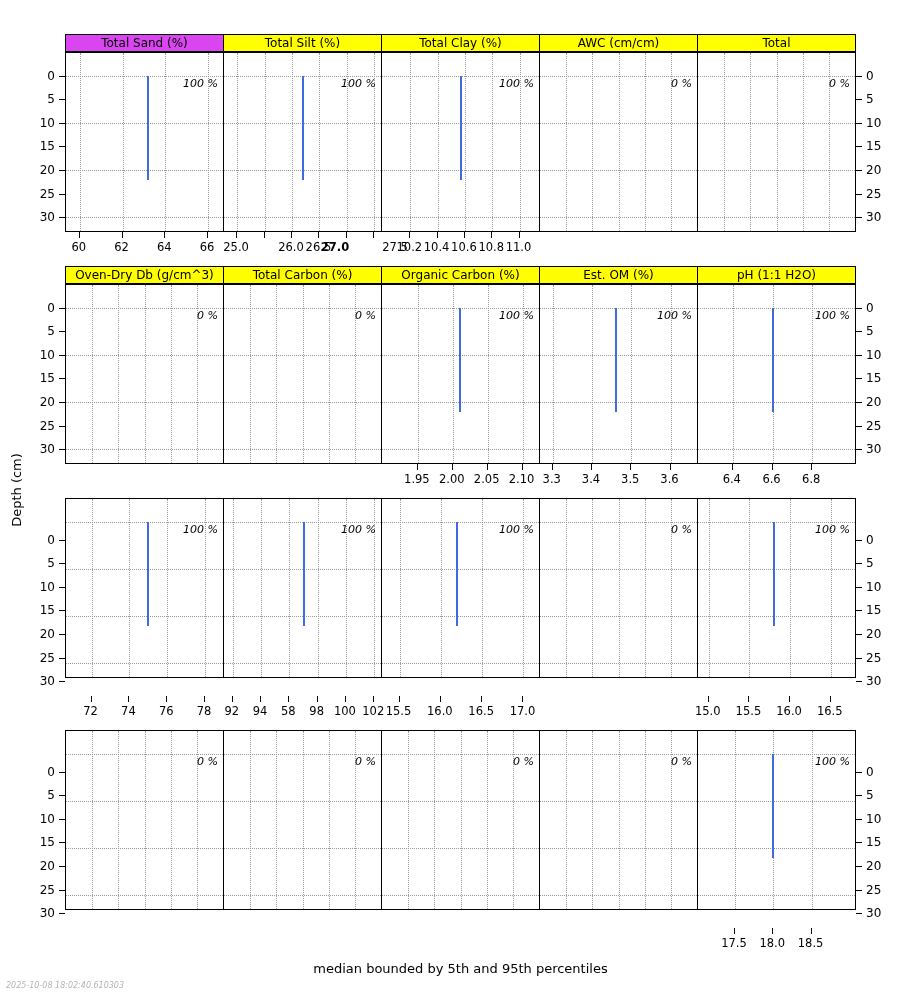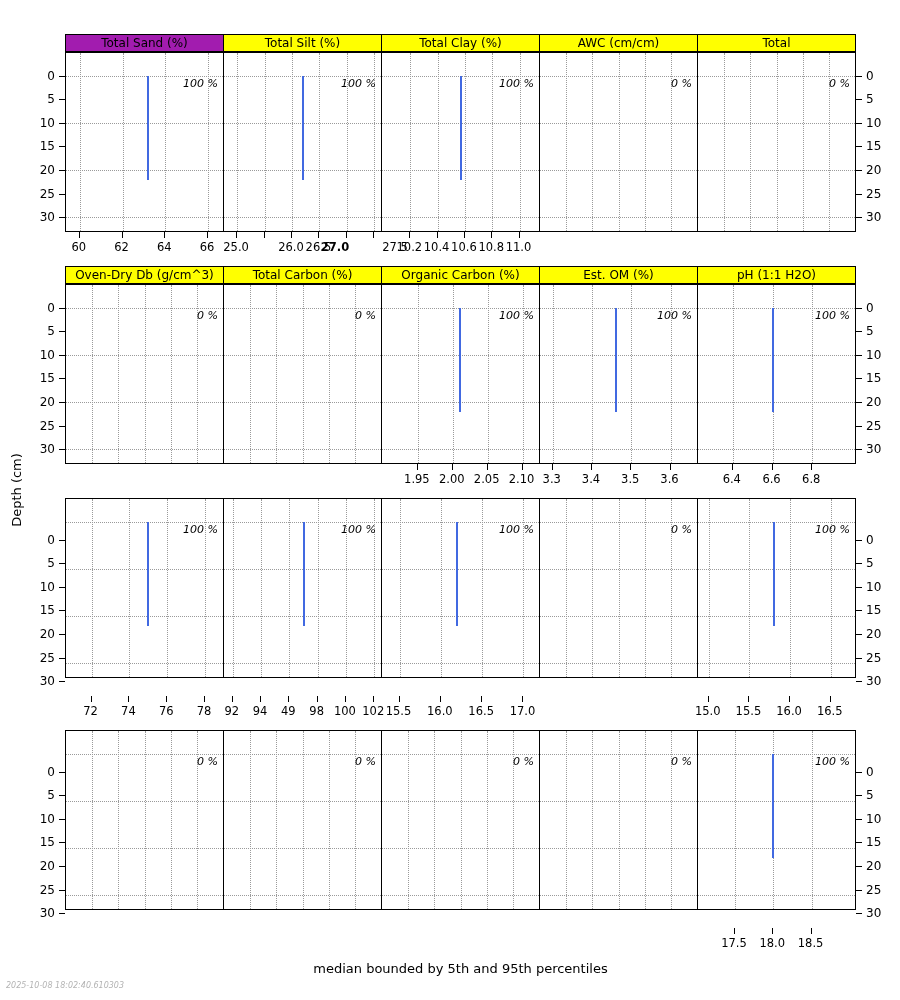--- a/index.html
+++ b/index.html
@@ -33,21 +33,21 @@
   .blbl{position:absolute;top:206px;font-size:11.5px;transform:translateX(-50%);white-space:nowrap;}
 </style>
 </head>
 <body>
 
 <div class="figure">
   <div class="ylab">Depth (cm)</div>
   <div id="grid">
       <div class="block" style="top: 34px;">
         <div class="striprow">
-          <div class="strip" style="background: #a21caf; text-align: right;">
+          <div class="strip" style="background: #d946ef; text-align: right;">
             <span>Total Sand (%)</span>
           </div>
           <div class="strip" style="background: rgb(255, 255, 0);">
             <span>Total Silt (%)</span>
           </div>
           <div class="strip" style="background: rgb(255, 255, 0);">
             <span>Total Clay (%)</span>
           </div>
           <div class="strip" style="background: rgb(255, 255, 0);">
             <span>AWC (cm/cm)</span>
@@ -381,21 +381,21 @@
         <div class="blbl" style="left: 63.4217px;">74</div>
         <div class="btick" style="left: 101.253px;"></div>
         <div class="blbl" style="left: 101.253px;">76</div>
         <div class="btick" style="left: 139.084px;"></div>
         <div class="blbl" style="left: 139.084px;">78</div>
         <div class="btick" style="left: 166.779px;"></div>
         <div class="blbl" style="left: 166.779px;">92</div>
         <div class="btick" style="left: 195.068px;"></div>
         <div class="blbl" style="left: 195.068px;">94</div>
         <div class="btick" style="left: 223.356px;"></div>
-        <div class="blbl" style="left: 223.356px;">49</div>
+        <div class="blbl" style="left: 223.356px;">58</div>
         <div class="btick" style="left: 251.644px;"></div>
         <div class="blbl" style="left: 251.644px;">98</div>
         <div class="btick" style="left: 279.932px;"></div>
         <div class="blbl" style="left: 279.932px;">100</div>
         <div class="btick" style="left: 308.221px;"></div>
         <div class="blbl" style="left: 308.221px;">102</div>
         <div class="btick" style="left: 333.526px;"></div>
         <div class="blbl" style="left: 333.526px;">15.5</div>
         <div class="btick" style="left: 374.842px;"></div>
         <div class="blbl" style="left: 374.842px;">16.0</div>

